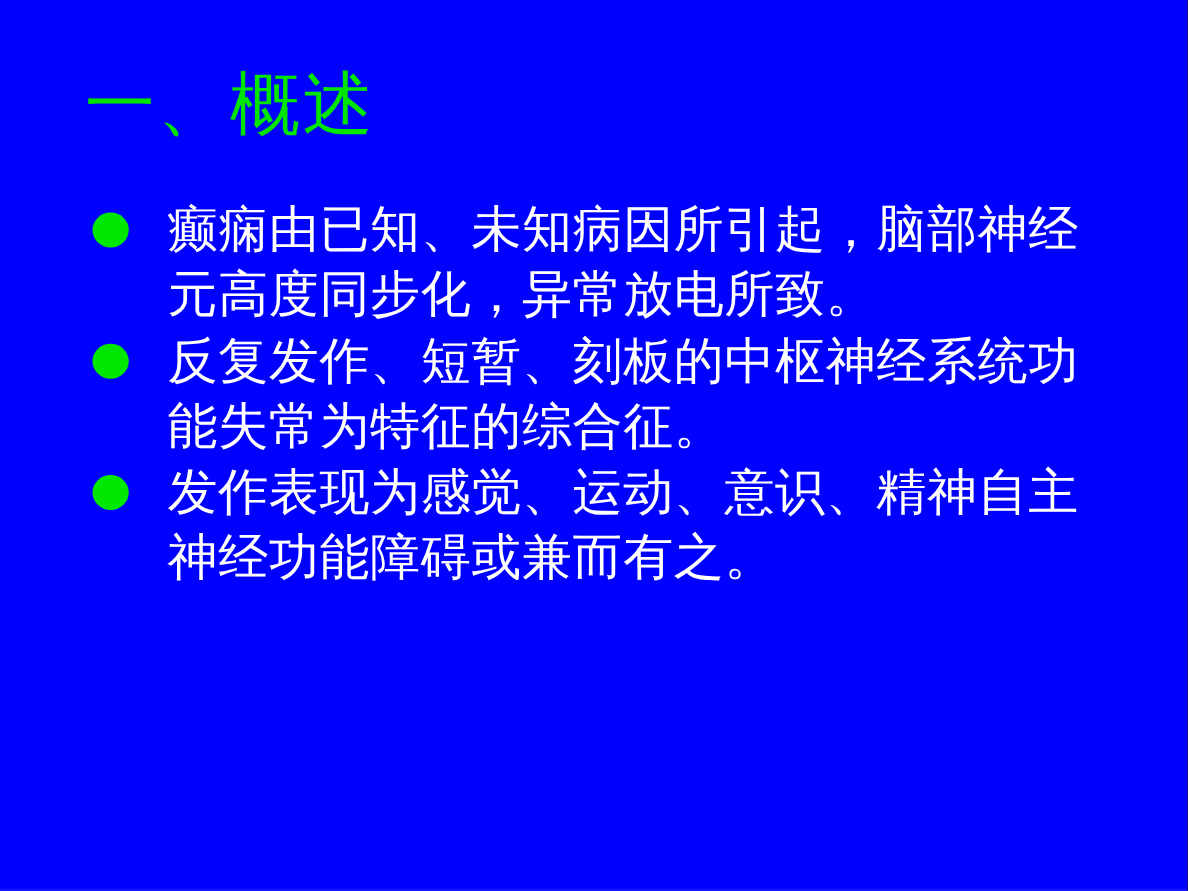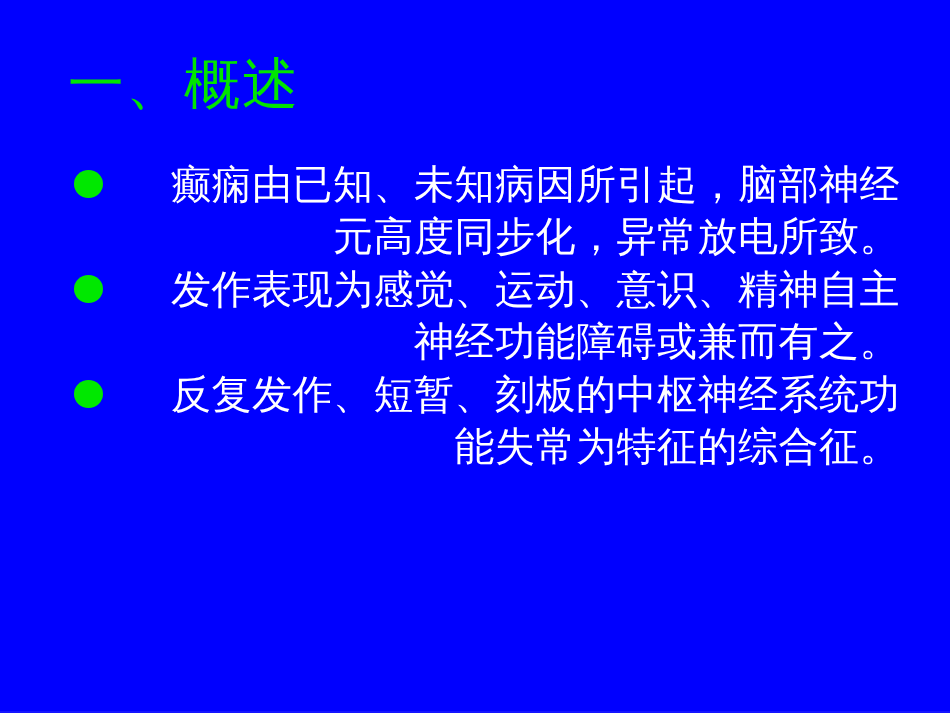--- a/index.html
+++ b/index.html
@@ -70,45 +70,45 @@
     border-radius: 50%;
     background: #00e800;
   }
 
   .bullet-text {
     display: block;
     color: #ffffff;
     font-size: 40px;
     line-height: 52px;
     letter-spacing: 0.5px;
-    text-align: right;
+    text-align: left;
     word-break: break-all;
   }
 </style>
 </head>
 <body>
 
 <div id="slide">
 
   <h1 class="slide-title">一、概述</h1>
 
   <ul class="bullet-list">
 
     <li class="bullet-item">
       <span class="bullet-marker"></span>
       <span class="bullet-text">癫痫由已知、未知病因所引起，脑部神经元高度同步化，异常放电所致。</span>
     </li>
 
     <li class="bullet-item">
       <span class="bullet-marker"></span>
-      <span class="bullet-text">发作表现为感觉、运动、意识、精神自主神经功能障碍或兼而有之。</span>
+      <span class="bullet-text">反复发作、短暂、刻板的中枢神经系统功能失常为特征的综合征。</span>
     </li>
 
     <li class="bullet-item">
       <span class="bullet-marker"></span>
-      <span class="bullet-text">反复发作、短暂、刻板的中枢神经系统功能失常为特征的综合征。</span>
+      <span class="bullet-text">发作表现为感觉、运动、意识、精神自主神经功能障碍或兼而有之。</span>
     </li>
 
 
   </ul>
 
   <div class="bottom-edge"></div>
 </div>
 
 </body></html>

